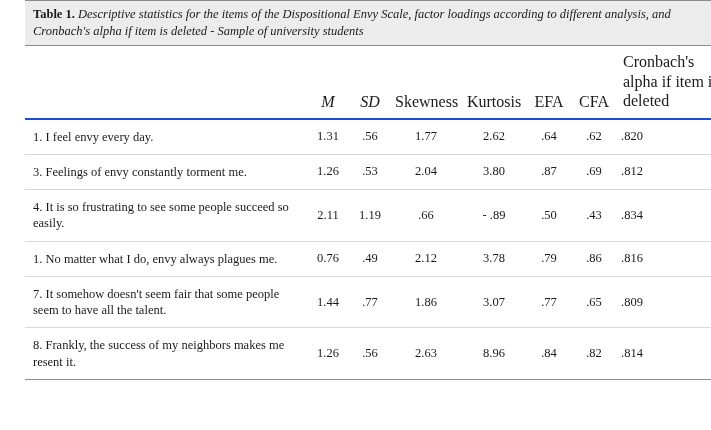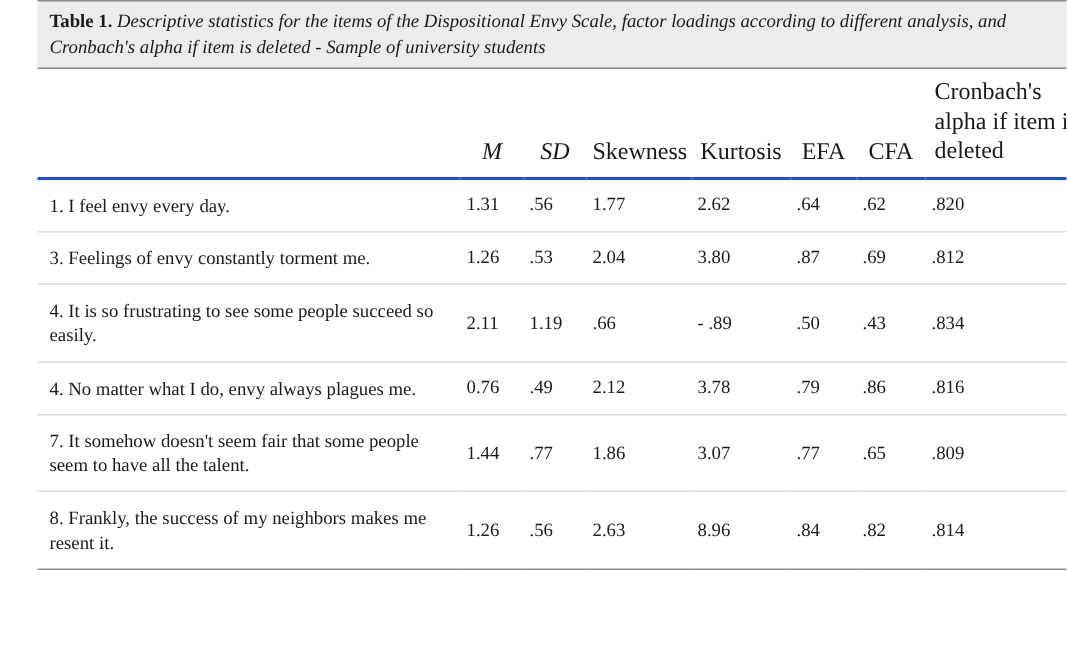--- a/index.html
+++ b/index.html
@@ -88,20 +88,21 @@
     border-bottom: 1px solid #8a8a8a;
   }
   tbody td.item {
     text-align: left;
     padding-left: 8px;
     padding-right: 10px;
     line-height: 1.3;
     font-family: Liberation Serif, serif;
   }
   tbody td.num {
+    text-align: center;
   }
   tbody td.alpha {
     padding-right: 22px;
   }
 </style>
 </head>
 <body>
 
 <div class="table-wrap">
 
@@ -158,21 +159,21 @@
         <td class="item">4. It is so frustrating to see some people succeed so easily.</td>
         <td class="num">2.11</td>
         <td class="num">1.19</td>
         <td class="num">.66</td>
         <td class="num">- .89</td>
         <td class="num">.50</td>
         <td class="num">.43</td>
         <td class="alpha">.834</td>
       </tr>
       <tr>
-        <td class="item">4. No matter what I do, envy always plagues me.</td>
+        <td class="item">1. No matter what I do, envy always plagues me.</td>
         <td class="num">0.76</td>
         <td class="num">.49</td>
         <td class="num">2.12</td>
         <td class="num">3.78</td>
         <td class="num">.79</td>
         <td class="num">.86</td>
         <td class="alpha">.816</td>
       </tr>
       <tr>
         <td class="item">7. It somehow doesn't seem fair that some people seem to have all the talent.</td>

